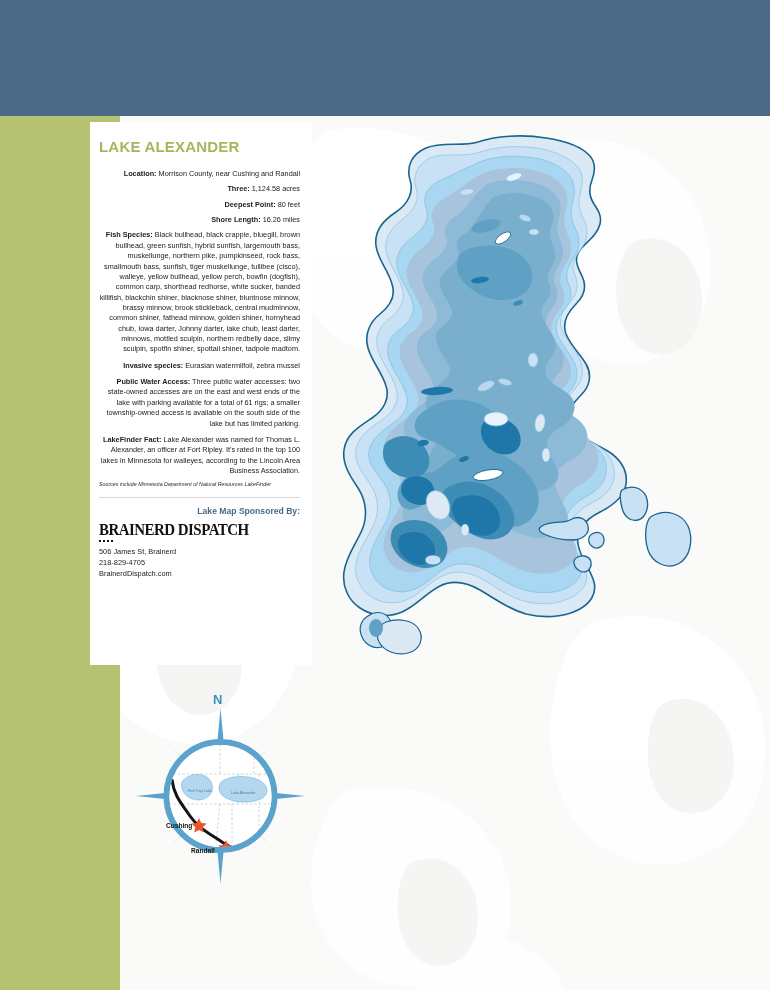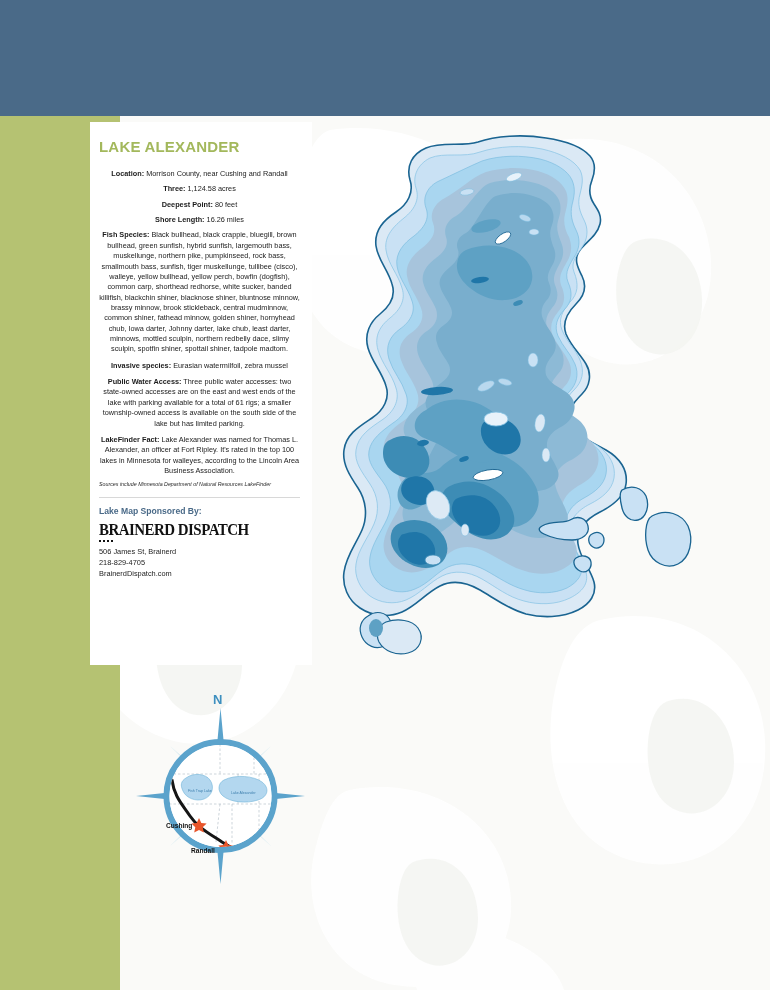--- a/index.html
+++ b/index.html
@@ -78,21 +78,21 @@
     font-weight: bold;
     letter-spacing: 0.2px;
     margin: 0 0 14px 0;
     font-family: "Liberation Sans", sans-serif;
   }
   .fact {
     font-size: 7.3px;
     line-height: 1.42;
     color: #1c1c1c;
     margin: 4px 0 5px 0;
-    text-align: center;
+    text-align: right;
   }
   .fact b {
     font-weight: bold;
   }
   .fact.block {
     margin-bottom: 6px;
   }
   .sources {
     font-size: 5.3px;
     font-style: italic;
@@ -103,20 +103,21 @@
   .panel-divider {
     border: 0;
     border-top: 1px solid #d8d8d8;
     margin: 9px 0 8px 0;
   }
   .sponsor-label {
     color: #4a6a88;
     font-size: 8.6px;
     font-weight: bold;
     margin: 0 0 5px 0;
+    text-align: right;
   }
   .sponsor-logo {
     font-family: "Liberation Serif", serif;
     font-size: 17px;
     font-weight: bold;
     color: #111111;
     letter-spacing: -0.6px;
     transform: scaleX(0.88);
     transform-origin: left center;
     line-height: 1.05;

